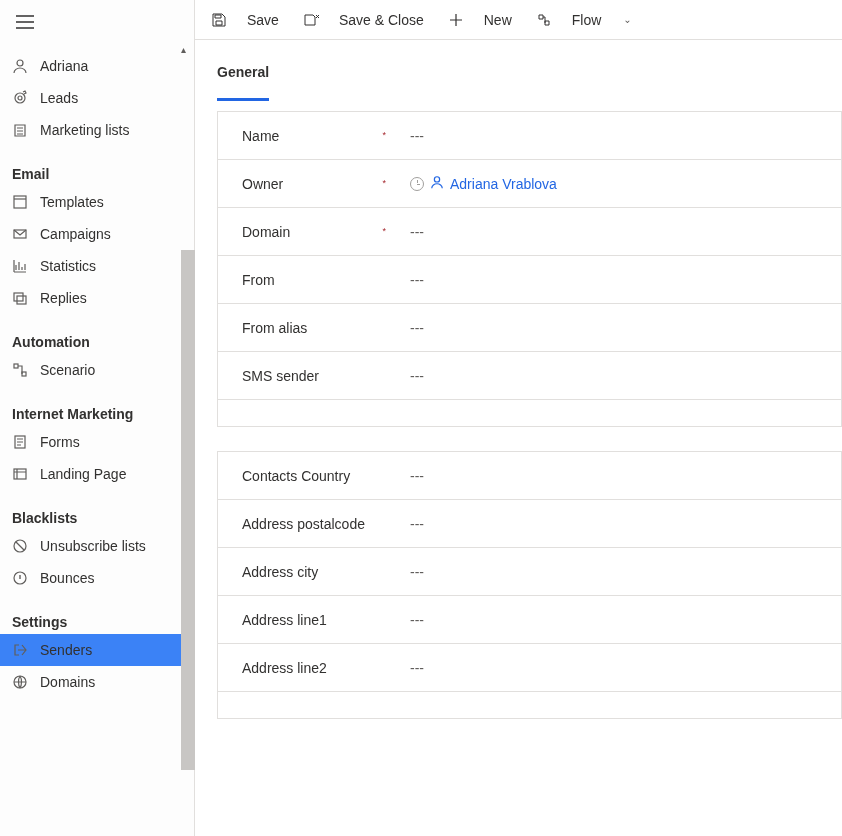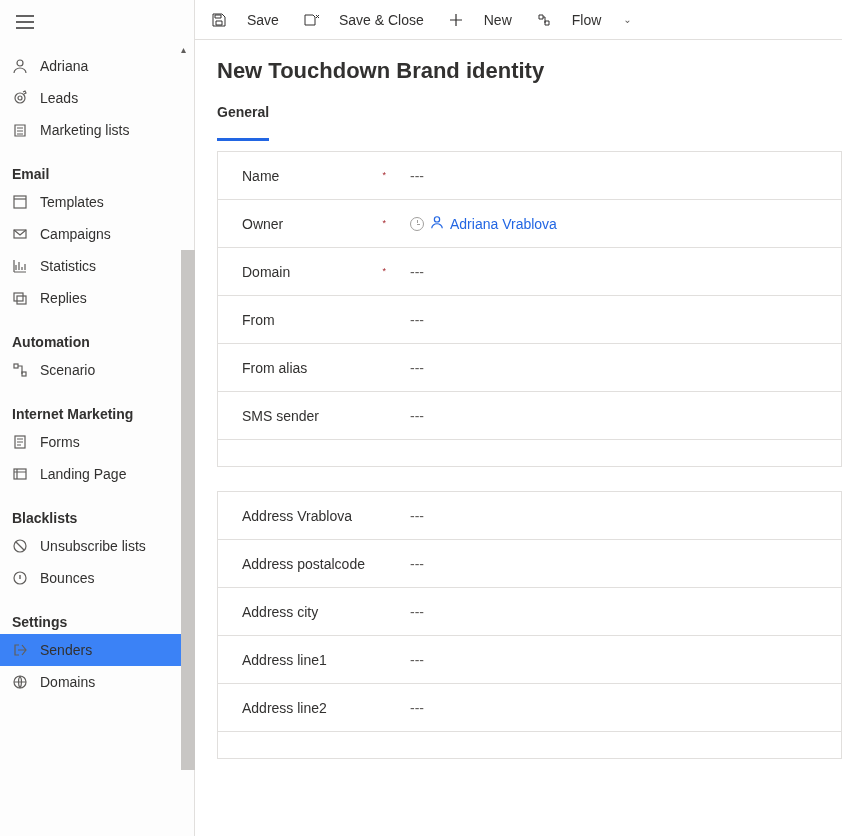--- a/index.html
+++ b/index.html
@@ -421,21 +421,20 @@
         <svg width="16" height="16" viewBox="0 0 16 16">
             <path d="M3 3h4v4H3zM9 9h4v4H9zM7 5h2v6" fill="none" stroke="#323130" stroke-width="1"></path>
           </svg>
       </span>
       <span>Flow</span>
       <span class="chevron-down">⌄</span>
     </button>
   </div>
 
   <div class="page-content">
-    <h1 class="page-title">New Touchdown Brand identity</h1>
 
     <div class="tab-list">
       <div class="tab active">
         <span>General</span>
       </div>
     </div>
 
     <div id="form-sections">
         <div class="form-section">
           <div class="form-row">
@@ -468,21 +467,21 @@
             <div class="form-value">---</div>
           </div>
           <div class="form-row">
             <div class="form-label">SMS sender</div>
             <div class="form-value">---</div>
           </div>
           <div class="form-section-tail"></div>
         </div>
         <div class="form-section">
           <div class="form-row">
-            <div class="form-label">Address Vrablova</div>
+            <div class="form-label">Contacts Country</div>
             <div class="form-value">---</div>
           </div>
           <div class="form-row">
             <div class="form-label">Address postalcode</div>
             <div class="form-value">---</div>
           </div>
           <div class="form-row">
             <div class="form-label">Address city</div>
             <div class="form-value">---</div>
           </div>

